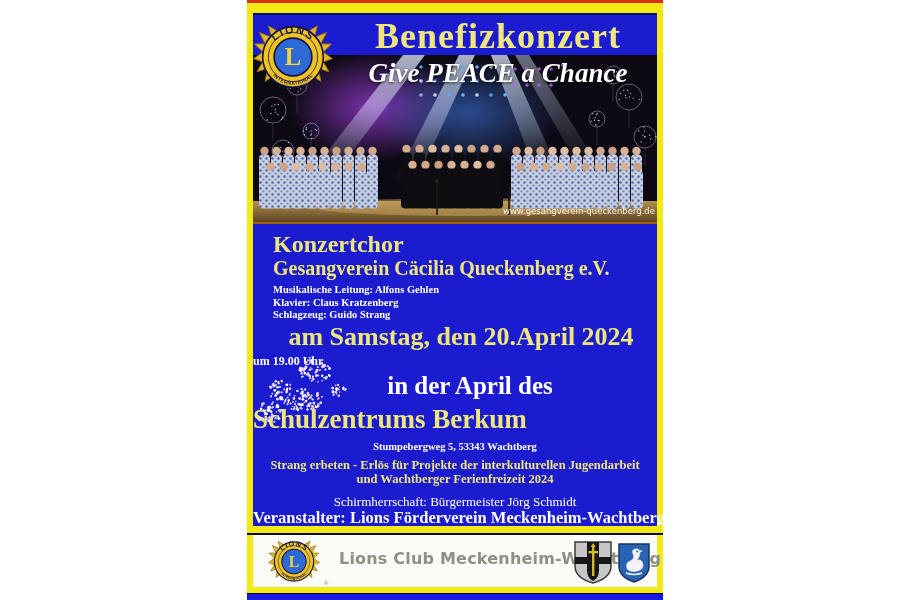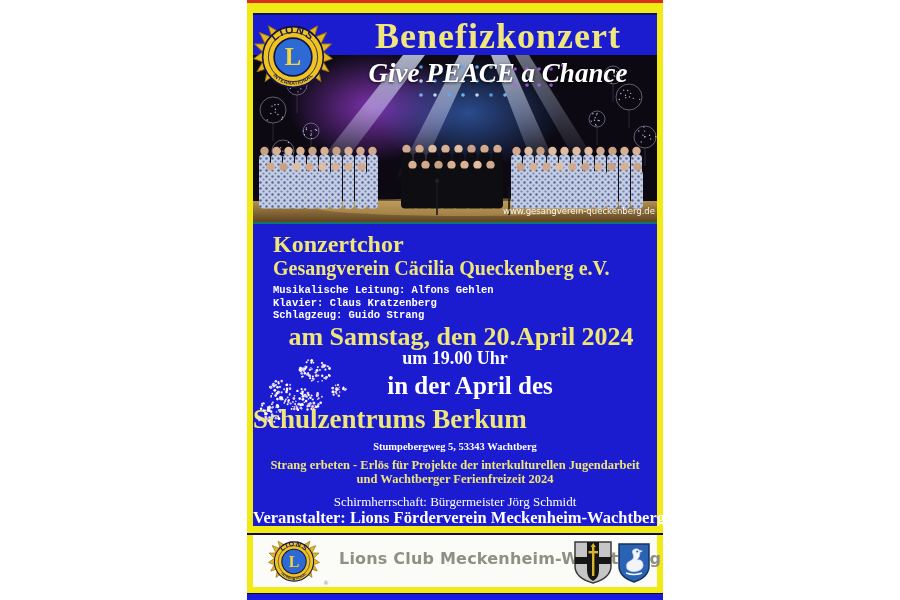--- a/index.html
+++ b/index.html
@@ -6,27 +6,27 @@
   body{font-family:"Liberation Serif", serif; background:#ffffff;}
   .canvas{position:relative;width:900px;height:600px;background:#ffffff;overflow:hidden;margin:0;}
   .poster{position:absolute;left:247px;top:0;width:416px;height:600px;background:#f2ea14;}
   .red-line{position:absolute;left:0;top:0;width:100%;height:3px;background:#da2e1d;}
   .title-band{position:absolute;left:6px;right:6px;top:13px;height:42px;background:#1b1bd0;border-top:2px solid #0d0d6b;padding-left:40px;}
   .title-text{position:absolute;left:88px;right:2px;top:1px;text-align:center;color:#f0e67e;font-size:36px;font-weight:bold;letter-spacing:1px;line-height:40px;white-space:nowrap;}
   .photo{position:absolute;left:6px;right:6px;top:55px;height:167px;background:#0c0913;overflow:hidden;}
   .subtitle{position:absolute;left:90px;right:4px;top:58px;text-align:center;color:#ffffff;font-size:27px;font-style:italic;font-weight:bold;white-space:nowrap;text-shadow:0 1px 3px rgba(0,0,0,.8);}
   .watermark{position:absolute;right:8px;top:206px;color:rgba(255,255,255,.92);font-size:8.5px;font-family:"DejaVu Sans",sans-serif;}
   .lions-logo-top{position:absolute;left:4px;top:16px;width:84px;height:82px;}
-  .main-blue{position:absolute;left:6px;right:6px;top:222px;height:304px;background:#1b1bd0;border-top:2px solid #0f766e;}
+  .main-blue{position:absolute;left:6px;right:6px;top:222px;height:304px;background:#1b1bd0;border-top:2px solid #a16207;}
   .konzertchor{position:absolute;left:20px;top:7px;color:#efe67a;font-size:24px;font-weight:bold;}
   .choirname{position:absolute;left:20px;top:33px;color:#efe67a;font-size:20px;font-weight:bold;white-space:nowrap;}
   .credits{position:absolute;left:20px;top:60px;color:#ffffff;font-size:10.5px;font-weight:bold;line-height:12px;}
-  .credits div{margin:0 0 0.5px 0;font-family:Liberation Mono, monospace;}
+  .credits div{margin:0 0 0.5px 0;}
   .date-line{position:absolute;left:12px;right:0;top:98px;text-align:center;color:#efe67a;font-size:26px;font-weight:bold;white-space:nowrap;}
-  .time-line{position:absolute;left:0;right:0;top:124px;text-align:center;color:#ffffff;font-size:18px;font-weight:bold;}
+  .time-line{position:absolute;left:0;right:0;top:130px;text-align:left;color:#ffffff;font-size:12px;font-weight:bold;}
   .venue1{position:absolute;left:30px;right:0;top:148px;text-align:center;color:#ffffff;font-size:25px;font-weight:bold;}
   .venue2{position:absolute;left:0;right:0;top:180px;text-align:left;color:#efe67a;font-size:27px;font-weight:bold;white-space:nowrap;}
   .address{position:absolute;left:0;right:0;top:217px;text-align:center;color:#ffffff;font-size:10.5px;font-weight:bold;}
   .donation{position:absolute;left:0;right:0;top:235px;text-align:center;color:#efe67a;font-size:12.5px;font-weight:bold;line-height:13.5px;}
   .patronage{position:absolute;left:0;right:0;top:270px;text-align:center;color:#ffffff;font-size:13px;font-weight:normal;}
   .organizer{position:absolute;left:0;right:0;top:284px;text-align:center;color:#ffffff;font-size:16.5px;font-weight:bold;white-space:nowrap;}
   .dove{position:absolute;left:2px;top:126px;width:96px;height:80px;}
   .mid-strip{position:absolute;left:0;right:0;top:526px;height:7px;background:#f2ea14;border-bottom:2px solid #0a0a40;}
   .footer{position:absolute;left:6px;right:6px;top:535px;height:52px;background:#fbfbf7;}
   .footer-logo{position:absolute;left:14px;top:0px;width:54px;height:53px;}

